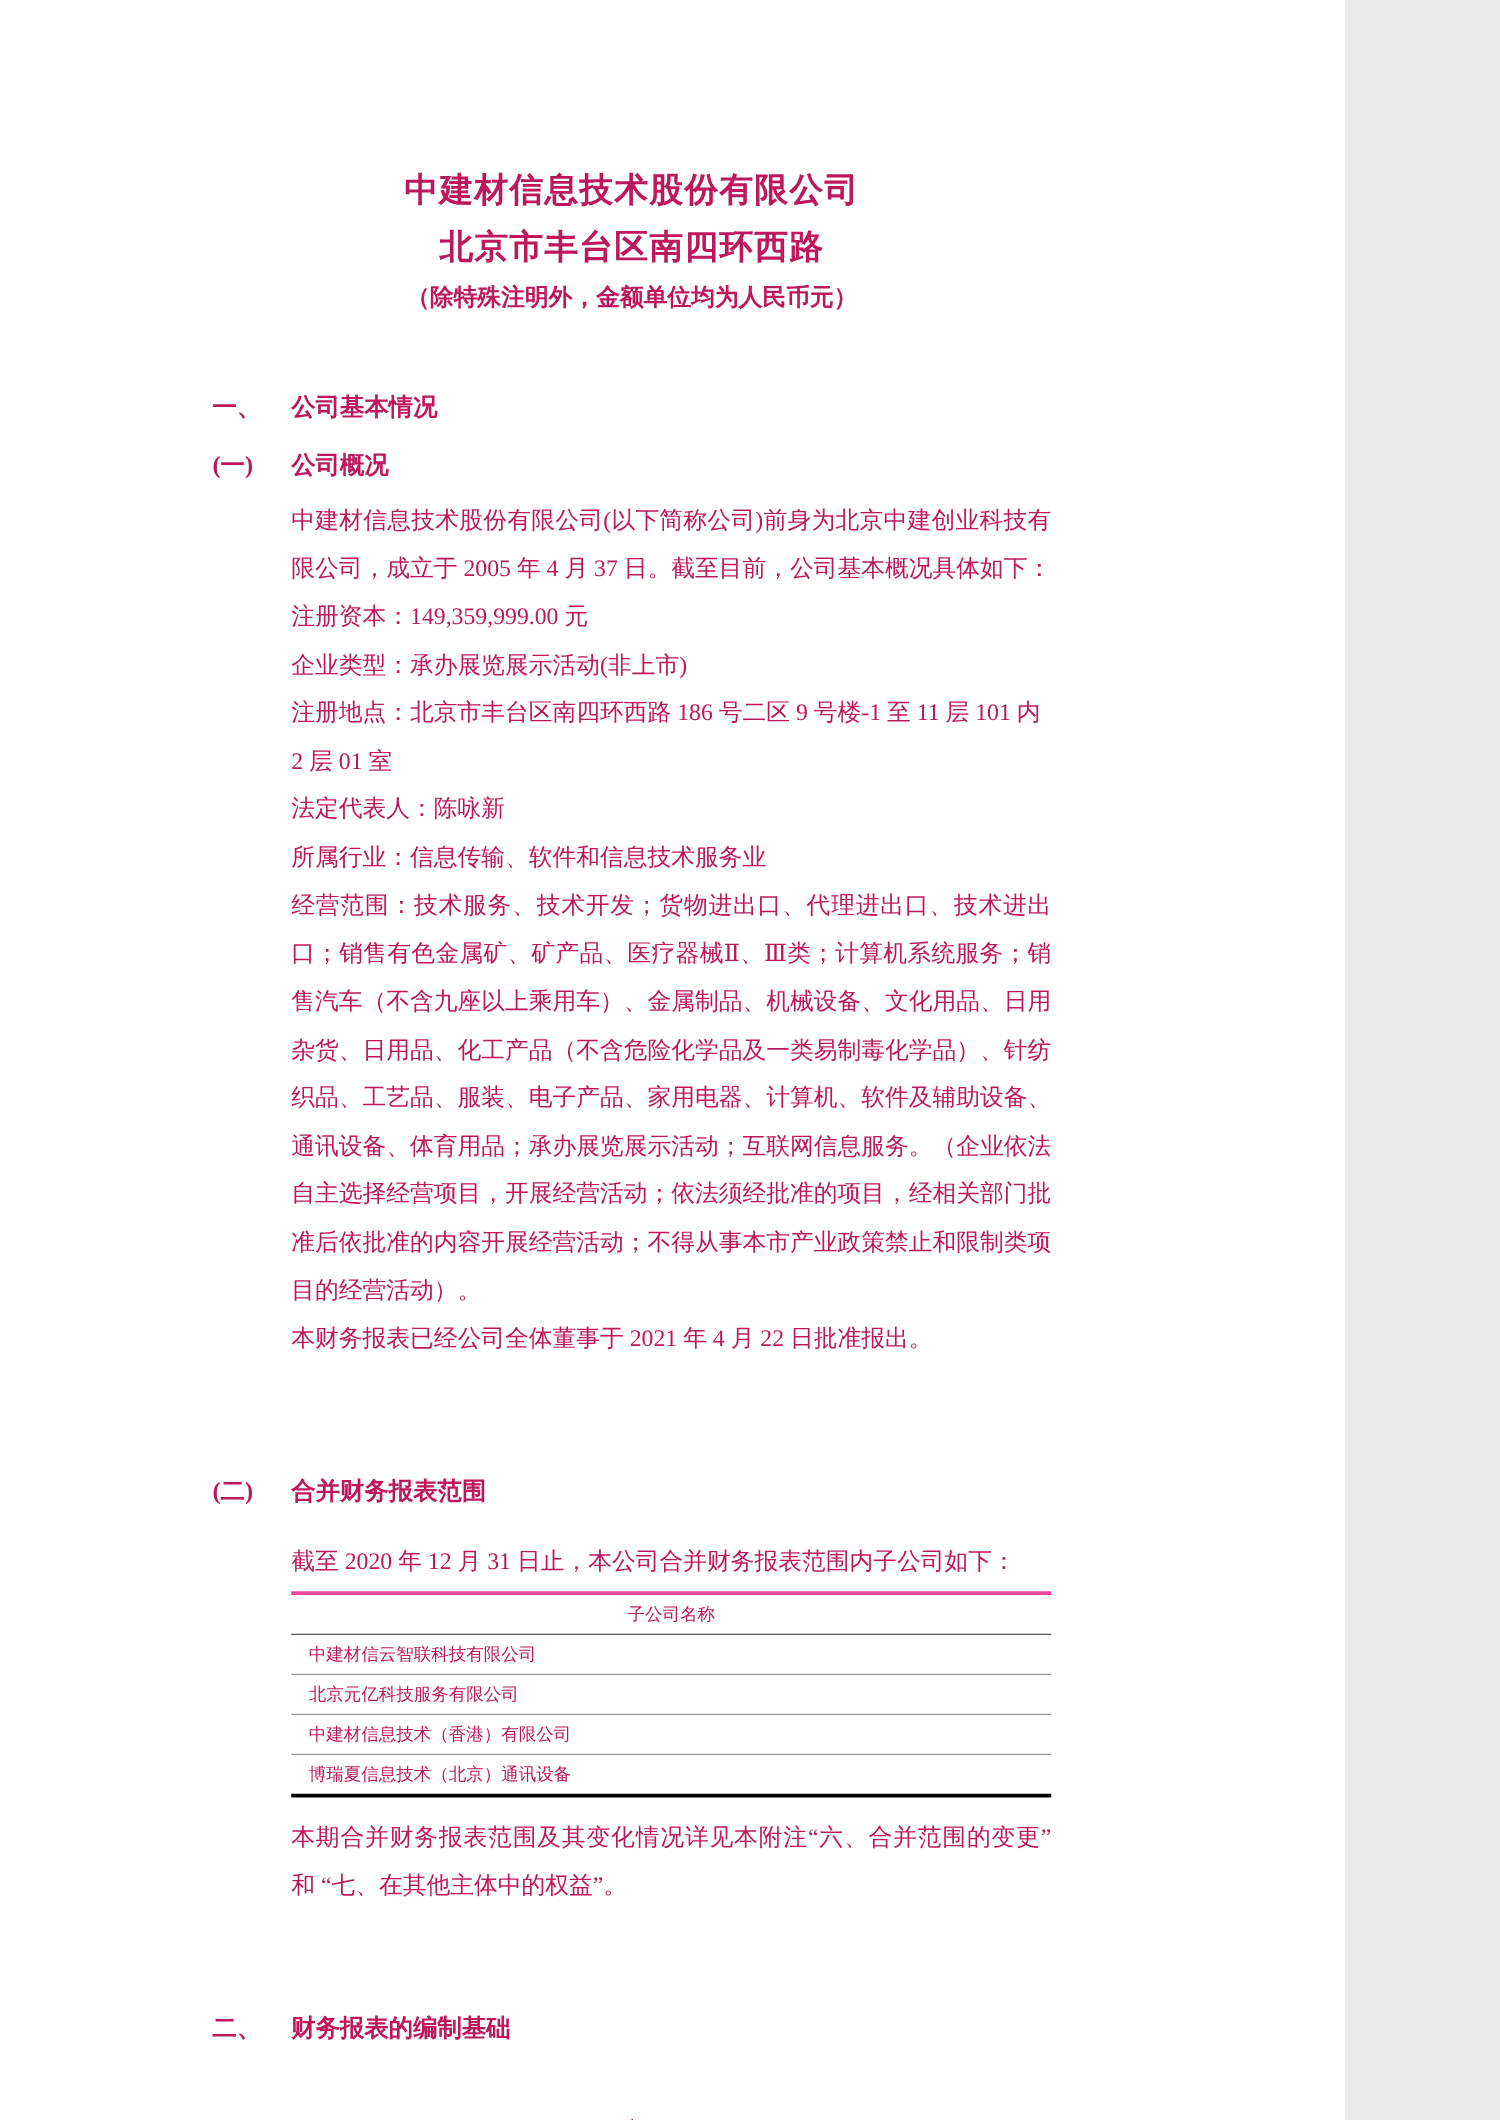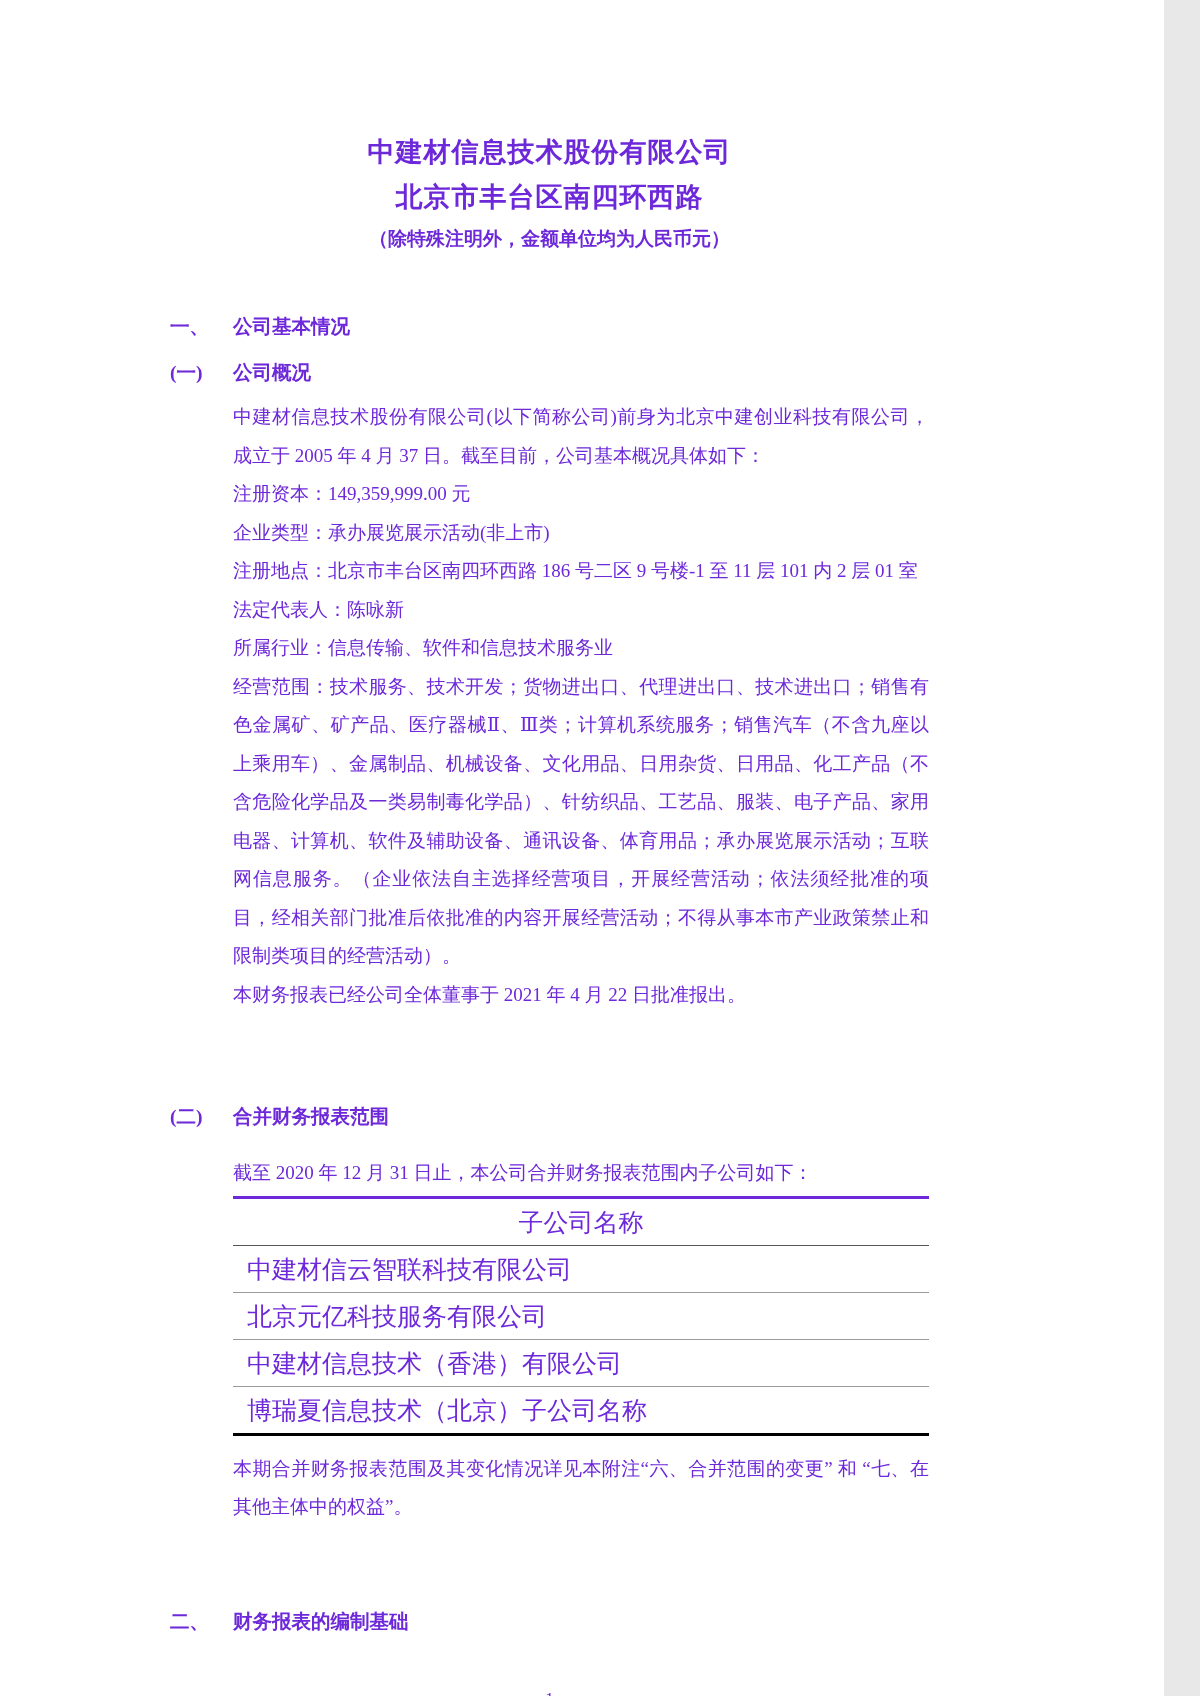--- a/index.html
+++ b/index.html
@@ -1,21 +1,21 @@
 <!DOCTYPE html>
 <html><head>
 <meta charset="utf-8">
 <style>
   html,body{margin:0;padding:0;background:#e8e8e8;}
   .page{
     position:relative;
-    width:1164px;height:1696px;
+    width:1076px;height:1696px;
     background:#ffffff;
     font-family:"Liberation Serif","DejaVu Serif",serif;
-    color:#6d28d9;
+    color:#be185d;
     box-sizing:border-box;
     overflow:hidden;
   }
   .content{
     box-sizing:border-box;
     padding:130px 235px 0 170px; 
   }
   
   .doc-header{text-align:center;margin-bottom:50px;}
   .doc-title{
@@ -32,23 +32,23 @@
   
   .body-block{margin-left:63px;}
   .para{
     font-size:19px;line-height:38.5px;margin:0;
     text-align:justify;
   }
   .line{font-size:19px;line-height:38.5px;margin:0;}
   
   .sub-table{
     margin-left:63px;margin-top:3px;
-    border-top:3px solid #6d28d9;
+    border-top:3px solid #ec4899;
     border-bottom:3.5px solid #000;
-    font-size:25px;
+    font-size:14px;
   }
   .sub-table .thead{
     text-align:center;
     padding:7px 0 6px 0;
     border-bottom:1.5px solid #555;
   }
   .sub-table .trow{
     padding:7px 0 6px 14px;
     border-bottom:1px solid #9a9a9a;
   }
@@ -109,21 +109,21 @@
 
     <div class="body-block gap-intro">
       <p class="line">截至 2020 年 12 月 31 日止，本公司合并财务报表范围内子公司如下：</p>
     </div>
 
     <div class="sub-table">
       <div class="thead">子公司名称</div>
       <div class="trow">中建材信云智联科技有限公司</div>
       <div class="trow">北京元亿科技服务有限公司</div>
       <div class="trow">中建材信息技术（香港）有限公司</div>
-      <div class="trow">博瑞夏信息技术（北京）子公司名称</div>
+      <div class="trow">博瑞夏信息技术（北京）通讯设备</div>
     </div>
 
     <div class="body-block gap-note">
       <p class="para">本期合并财务报表范围及其变化情况详见本附注“六、合并范围的变更” 和 “七、在其他主体中的权益”。</p>
     </div>
 
     <div class="sec-row gap-sec2">
       <span class="sec-num">二、</span>
       <span class="sec-title">财务报表的编制基础</span>
     </div>

